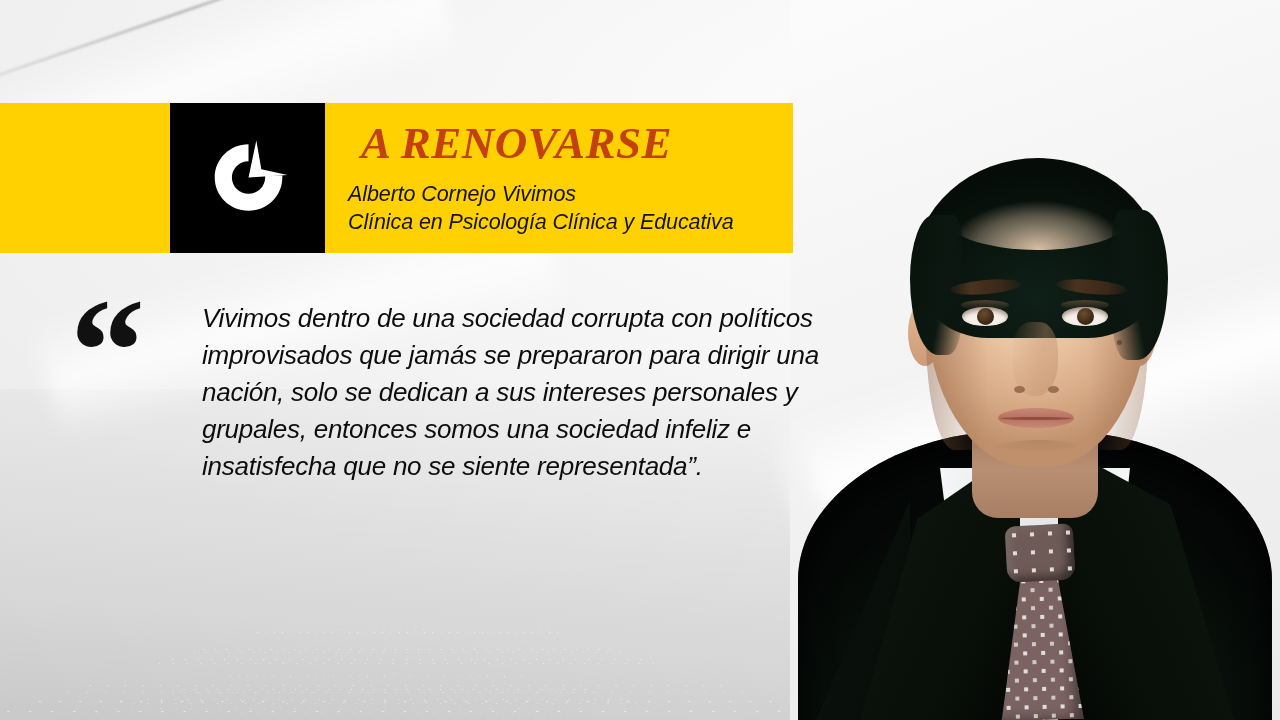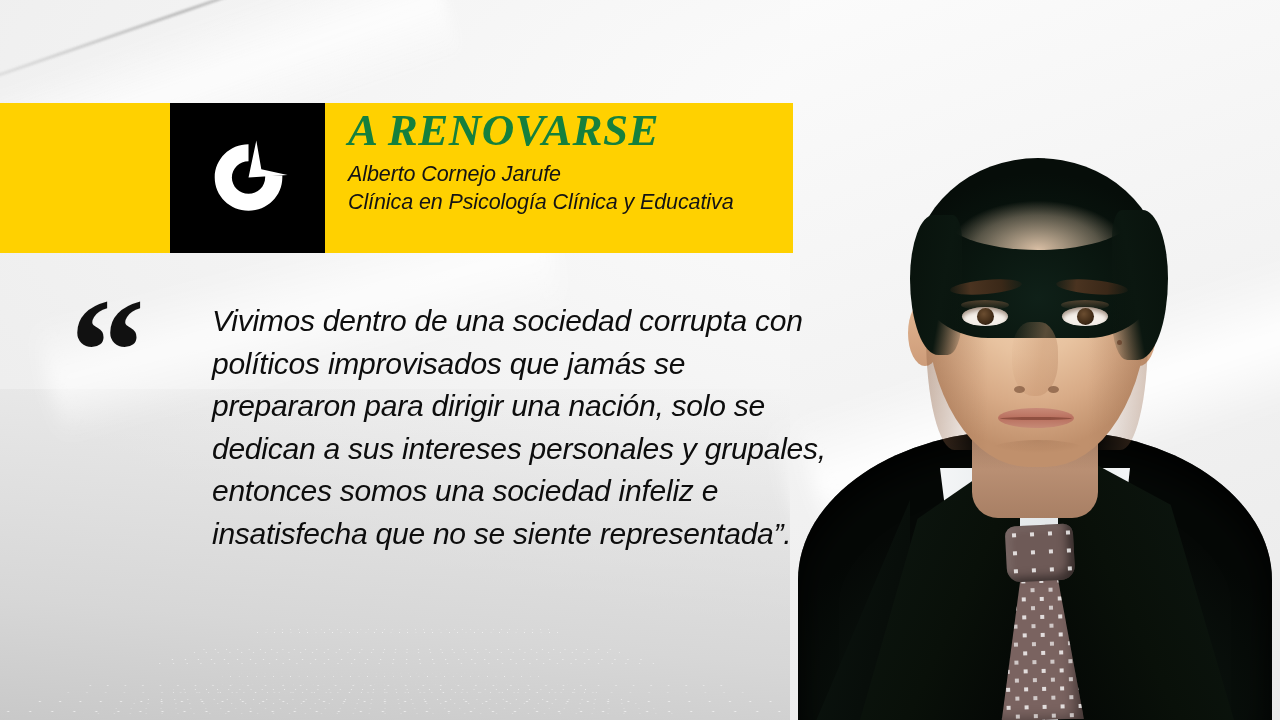--- a/index.html
+++ b/index.html
@@ -122,23 +122,23 @@
     left: 348px;
     top: 108px;
     width: 450px;
   }
   .title {
     font-family: "Liberation Serif", serif;
     font-weight: bold;
     font-style: italic;
     font-size: 45px;
     line-height: 1.02;
-    color: #15803d;
+    color: #c2410c;
     letter-spacing: 0.5px;
-    margin: 0;
+    margin: 13px;
     white-space: nowrap;
   }
   .subtitle {
     font-family: "Liberation Sans", sans-serif;
     font-style: italic;
     font-size: 21.5px;
     line-height: 1.32;
     color: #141414;
     margin: 0;
     white-space: nowrap;
@@ -153,26 +153,26 @@
     top: 276px;
     font-family: "Liberation Serif", serif;
     font-weight: bold;
     font-size: 150px;
     line-height: 1;
     color: #111111;
     user-select: none;
   }
   .quote-text {
     position: absolute;
-    left: 212px;
+    left: 202px;
     top: 300px;
     width: 625px;
     font-family: "Liberation Sans", sans-serif;
     font-style: italic;
-    font-size: 30px;
+    font-size: 26px;
     line-height: 1.42;
     color: #0d0d0d;
     letter-spacing: -0.25px;
   }
 
   
   .portrait {
     position: absolute;
     left: 790px;
     top: 0;
@@ -515,20 +515,20 @@
       <path fill="#ffffff" d="M50.5 17.5 C32.5 17.5 18 31.8 18 49.5 C18 67.2 32.5 81.5 50.5 81.5
                C68.5 81.5 83 67.2 83 49.5 L83 47.5 L66.5 47.5 L66.5 49.5
                C66.5 58.2 59.3 65.2 50.5 65.2 C41.7 65.2 34.5 58.2 34.5 49.5
                C34.5 40.8 41.7 33.8 50.5 33.8 L50.5 49.5 Z"></path>
       <path fill="#ffffff" d="M50.5 49.5 L58.0 14.0 L62.8 41.5 L88.0 47.0 L50.5 49.5 Z"></path>
     </svg>
   </div>
 
   <div class="header-text">
     <div class="title">A RENOVARSE</div>
-    <div class="subtitle line1">Alberto Cornejo Jarufe</div>
+    <div class="subtitle line1">Alberto Cornejo Vivimos</div>
     <div class="subtitle">Clínica en Psicología Clínica y Educativa</div>
   </div>
 
   <div class="quote-mark">“</div>
   <div class="quote-text">Vivimos dentro de una sociedad corrupta con políticos improvisados que jamás se prepararon para dirigir una nación, solo se dedican a sus intereses personales y grupales, entonces somos una sociedad infeliz e insatisfecha que no se siente representada”.</div>
 
 </div>
 
 </body></html>

